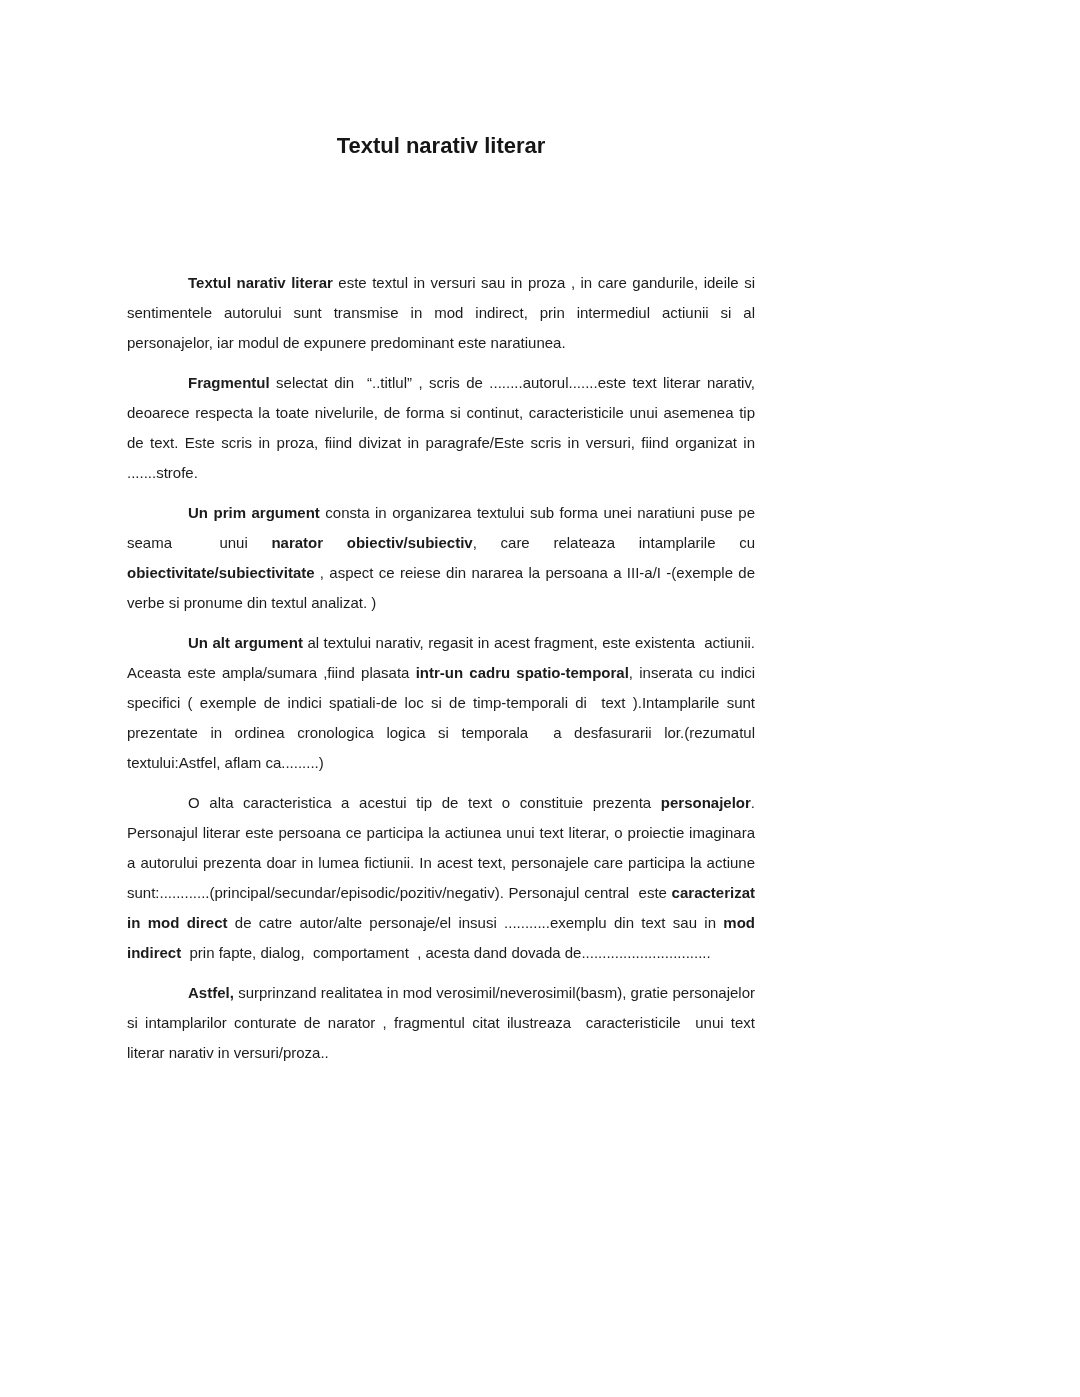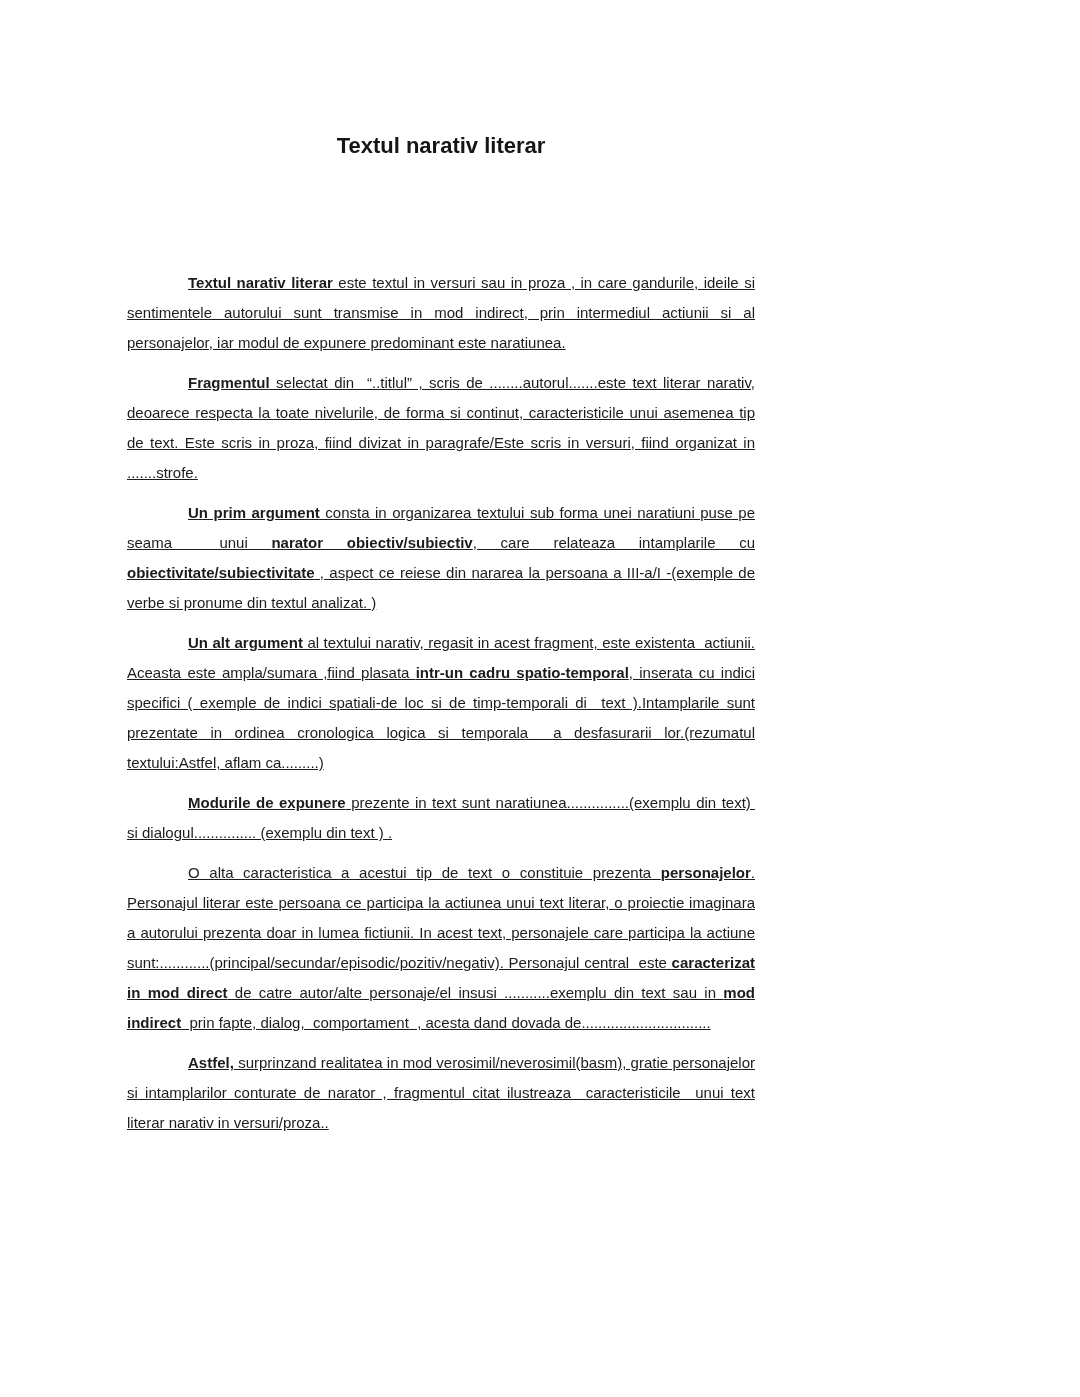--- a/index.html
+++ b/index.html
@@ -31,35 +31,33 @@
   }
   .doc-body {
     margin-top: 107px;
     font-size: 15px;
     line-height: 30px;
     text-align: justify;
   }
   .para {
     margin: 0 0 10px 0;
     text-indent: 61px;
-    text-decoration: underline;
   }
   .para .b {
     font-weight: bold;
   }
 </style>
 </head>
 <body>
 
 <div class="page">
   <div class="content">
     <h1 class="doc-title">Textul narativ literar</h1>
     <div class="doc-body">
         <p class="para"><span class="b">Textul narativ literar</span><span class=""> este textul in versuri sau in proza , in care gandurile, ideile si sentimentele autorului sunt transmise in mod indirect, prin intermediul actiunii si al personajelor, iar modul de expunere predominant este naratiunea.</span></p>
         <p class="para"><span class="b">Fragmentul</span><span class=""> selectat din&nbsp; “..titlul” , scris de ........autorul.......este text literar narativ, deoarece respecta la toate nivelurile, de forma si continut, caracteristicile unui asemenea tip de text. Este scris in proza, fiind divizat in paragrafe/Este scris in versuri, fiind organizat in .......strofe.</span></p>
         <p class="para"><span class="b">Un prim argument</span><span class=""> consta in organizarea textului sub forma unei naratiuni puse pe seama&nbsp; unui </span><span class="b">narator obiectiv/subiectiv</span><span class="">, care relateaza intamplarile cu </span><span class="b">obiectivitate/subiectivitate</span><span class=""> , aspect ce reiese din nararea la persoana a III-a/I -(exemple de verbe si pronume din textul analizat. )</span></p>
         <p class="para"><span class="b">Un alt argument</span><span class=""> al textului narativ, regasit in acest fragment, este existenta&nbsp; actiunii. Aceasta este ampla/sumara ,fiind plasata </span><span class="b">intr-un cadru spatio-temporal</span><span class="">, inserata cu indici specifici ( exemple de indici spatiali-de loc si de timp-temporali di&nbsp; text ).Intamplarile sunt prezentate in ordinea cronologica logica si temporala&nbsp; a desfasurarii lor.(rezumatul textului:Astfel, aflam ca.........)</span></p>
-        <p class="para"><span class="b">Modurile de expunere</span><span class=""> prezente in text sunt naratiunea...............(exemplu din text)&nbsp; si dialogul............... (exemplu din text ) .</span></p>
         <p class="para"><span class="">O alta caracteristica a acestui tip de text o constituie prezenta </span><span class="b">personajelor</span><span class="">. Personajul literar este persoana ce participa la actiunea unui text literar, o proiectie imaginara a autorului prezenta doar in lumea fictiunii. In acest text, personajele care participa la actiune sunt:............(principal/secundar/episodic/pozitiv/negativ). Personajul central&nbsp; este </span><span class="b">caracterizat in mod direct</span><span class=""> de catre autor/alte personaje/el insusi ...........exemplu din text sau in </span><span class="b">mod indirect</span><span class="">&nbsp; prin fapte, dialog,&nbsp; comportament&nbsp; , acesta dand dovada de...............................</span></p>
         <p class="para"><span class="b">Astfel,</span><span class=""> surprinzand realitatea in mod verosimil/neverosimil(basm), gratie personajelor si intamplarilor conturate de narator , fragmentul citat ilustreaza&nbsp; caracteristicile&nbsp; unui text literar narativ in versuri/proza..</span></p>
       </div>
   </div>
 </div>
 
 </body></html>

